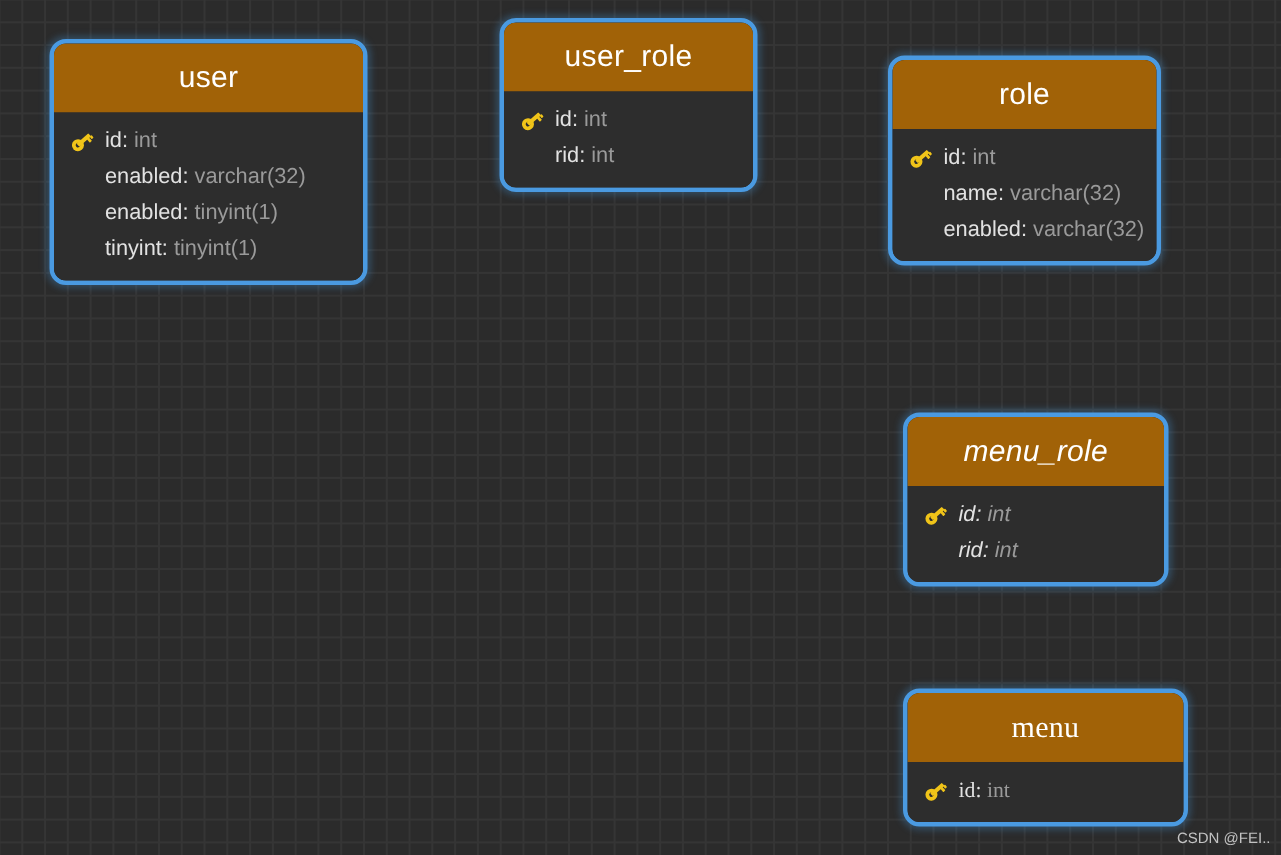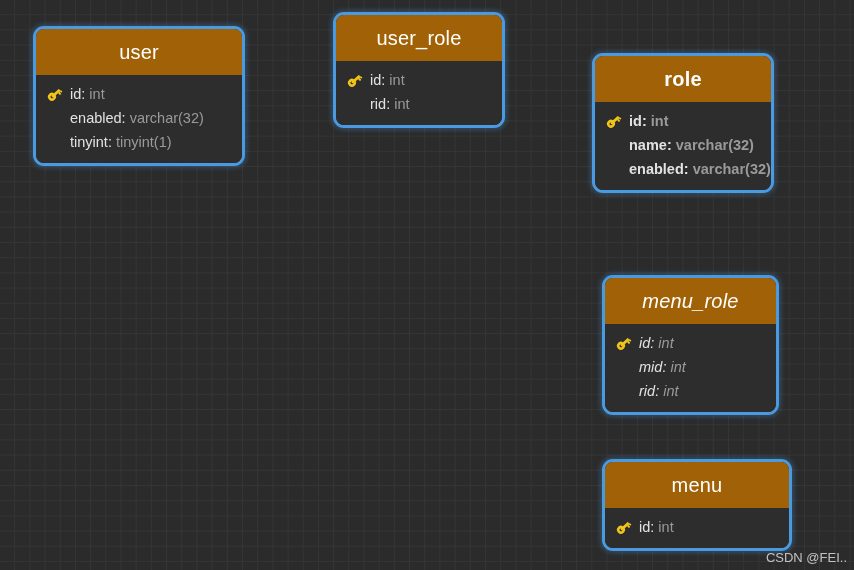--- a/index.html
+++ b/index.html
@@ -65,32 +65,32 @@
     font-size: 14.5px;
     line-height: 1;
   }
   .col-name { color: #e2e2e2; }
   .col-type { color: #9a9a9a; }
   .watermark {
     position: absolute;
     right: 7px;
     bottom: 5px;
     color: #cfcfcf;
-    font-size: 13px;
+    font-size: 10px;
     font-family: "Liberation Sans", sans-serif;
     opacity: 0.92;
     user-select: none;
     white-space: nowrap;
   }
 </style>
 </head>
 <body>
 
 <div id="canvas">
-    <div class="entity" style="left: 602px; top: 459px; width: 190px;">
+    <div class="entity" style="left: 602px; top: 459px; width: 190px; font-family: Liberation Serif, serif;">
       <div class="entity-header">
         <span>menu</span>
       </div>
       <div class="entity-body">
         <div class="col-row">
           <span class="key-slot">
             <svg width="17" height="15" viewBox="0 0 17 15" aria-hidden="true">
               <g transform="rotate(-42 8.5 7.5)">
                 <circle cx="5.1" cy="7.5" r="4.0" fill="#f0c419"></circle>
                 <circle cx="5.1" cy="7.5" r="1.5" fill="#2d2d2d"></circle>
@@ -118,29 +118,25 @@
                 <rect x="5.1" y="6.2" width="10.4" height="2.7" rx="0.6" fill="#f0c419"></rect>
                 <rect x="12.1" y="8.5" width="1.9" height="3.1" rx="0.5" fill="#f0c419"></rect>
                 <rect x="14.6" y="8.5" width="1.7" height="2.2" rx="0.5" fill="#f0c419"></rect>
               </g>
             </svg>
           </span>
           <span class="col-text"><span class="col-name">id</span><span class="col-name">: </span><span class="col-type">int</span></span>
         </div>
         <div class="col-row">
           <span class="key-slot"></span>
-          <span class="col-text"><span class="col-name">mid</span><span class="col-name">: </span><span class="col-type">int</span></span>
-        </div>
-        <div class="col-row">
-          <span class="key-slot"></span>
           <span class="col-text"><span class="col-name">rid</span><span class="col-name">: </span><span class="col-type">int</span></span>
         </div>
       </div>
     </div>
-    <div class="entity" style="left: 592px; top: 53px; width: 182px; font-weight: bold;">
+    <div class="entity" style="left: 592px; top: 37px; width: 182px;">
       <div class="entity-header">
         <span>role</span>
       </div>
       <div class="entity-body">
         <div class="col-row">
           <span class="key-slot">
             <svg width="17" height="15" viewBox="0 0 17 15" aria-hidden="true">
               <g transform="rotate(-42 8.5 7.5)">
                 <circle cx="5.1" cy="7.5" r="4.0" fill="#f0c419"></circle>
                 <circle cx="5.1" cy="7.5" r="1.5" fill="#2d2d2d"></circle>
@@ -202,20 +198,24 @@
                 <rect x="12.1" y="8.5" width="1.9" height="3.1" rx="0.5" fill="#f0c419"></rect>
                 <rect x="14.6" y="8.5" width="1.7" height="2.2" rx="0.5" fill="#f0c419"></rect>
               </g>
             </svg>
           </span>
           <span class="col-text"><span class="col-name">id</span><span class="col-name">: </span><span class="col-type">int</span></span>
         </div>
         <div class="col-row">
           <span class="key-slot"></span>
           <span class="col-text"><span class="col-name">enabled</span><span class="col-name">: </span><span class="col-type">varchar(32)</span></span>
+        </div>
+        <div class="col-row">
+          <span class="key-slot"></span>
+          <span class="col-text"><span class="col-name">enabled</span><span class="col-name">: </span><span class="col-type">tinyint(1)</span></span>
         </div>
         <div class="col-row">
           <span class="key-slot"></span>
           <span class="col-text"><span class="col-name">tinyint</span><span class="col-name">: </span><span class="col-type">tinyint(1)</span></span>
         </div>
       </div>
     </div>
   <div class="watermark">CSDN @FEI..</div>
 </div>
 

